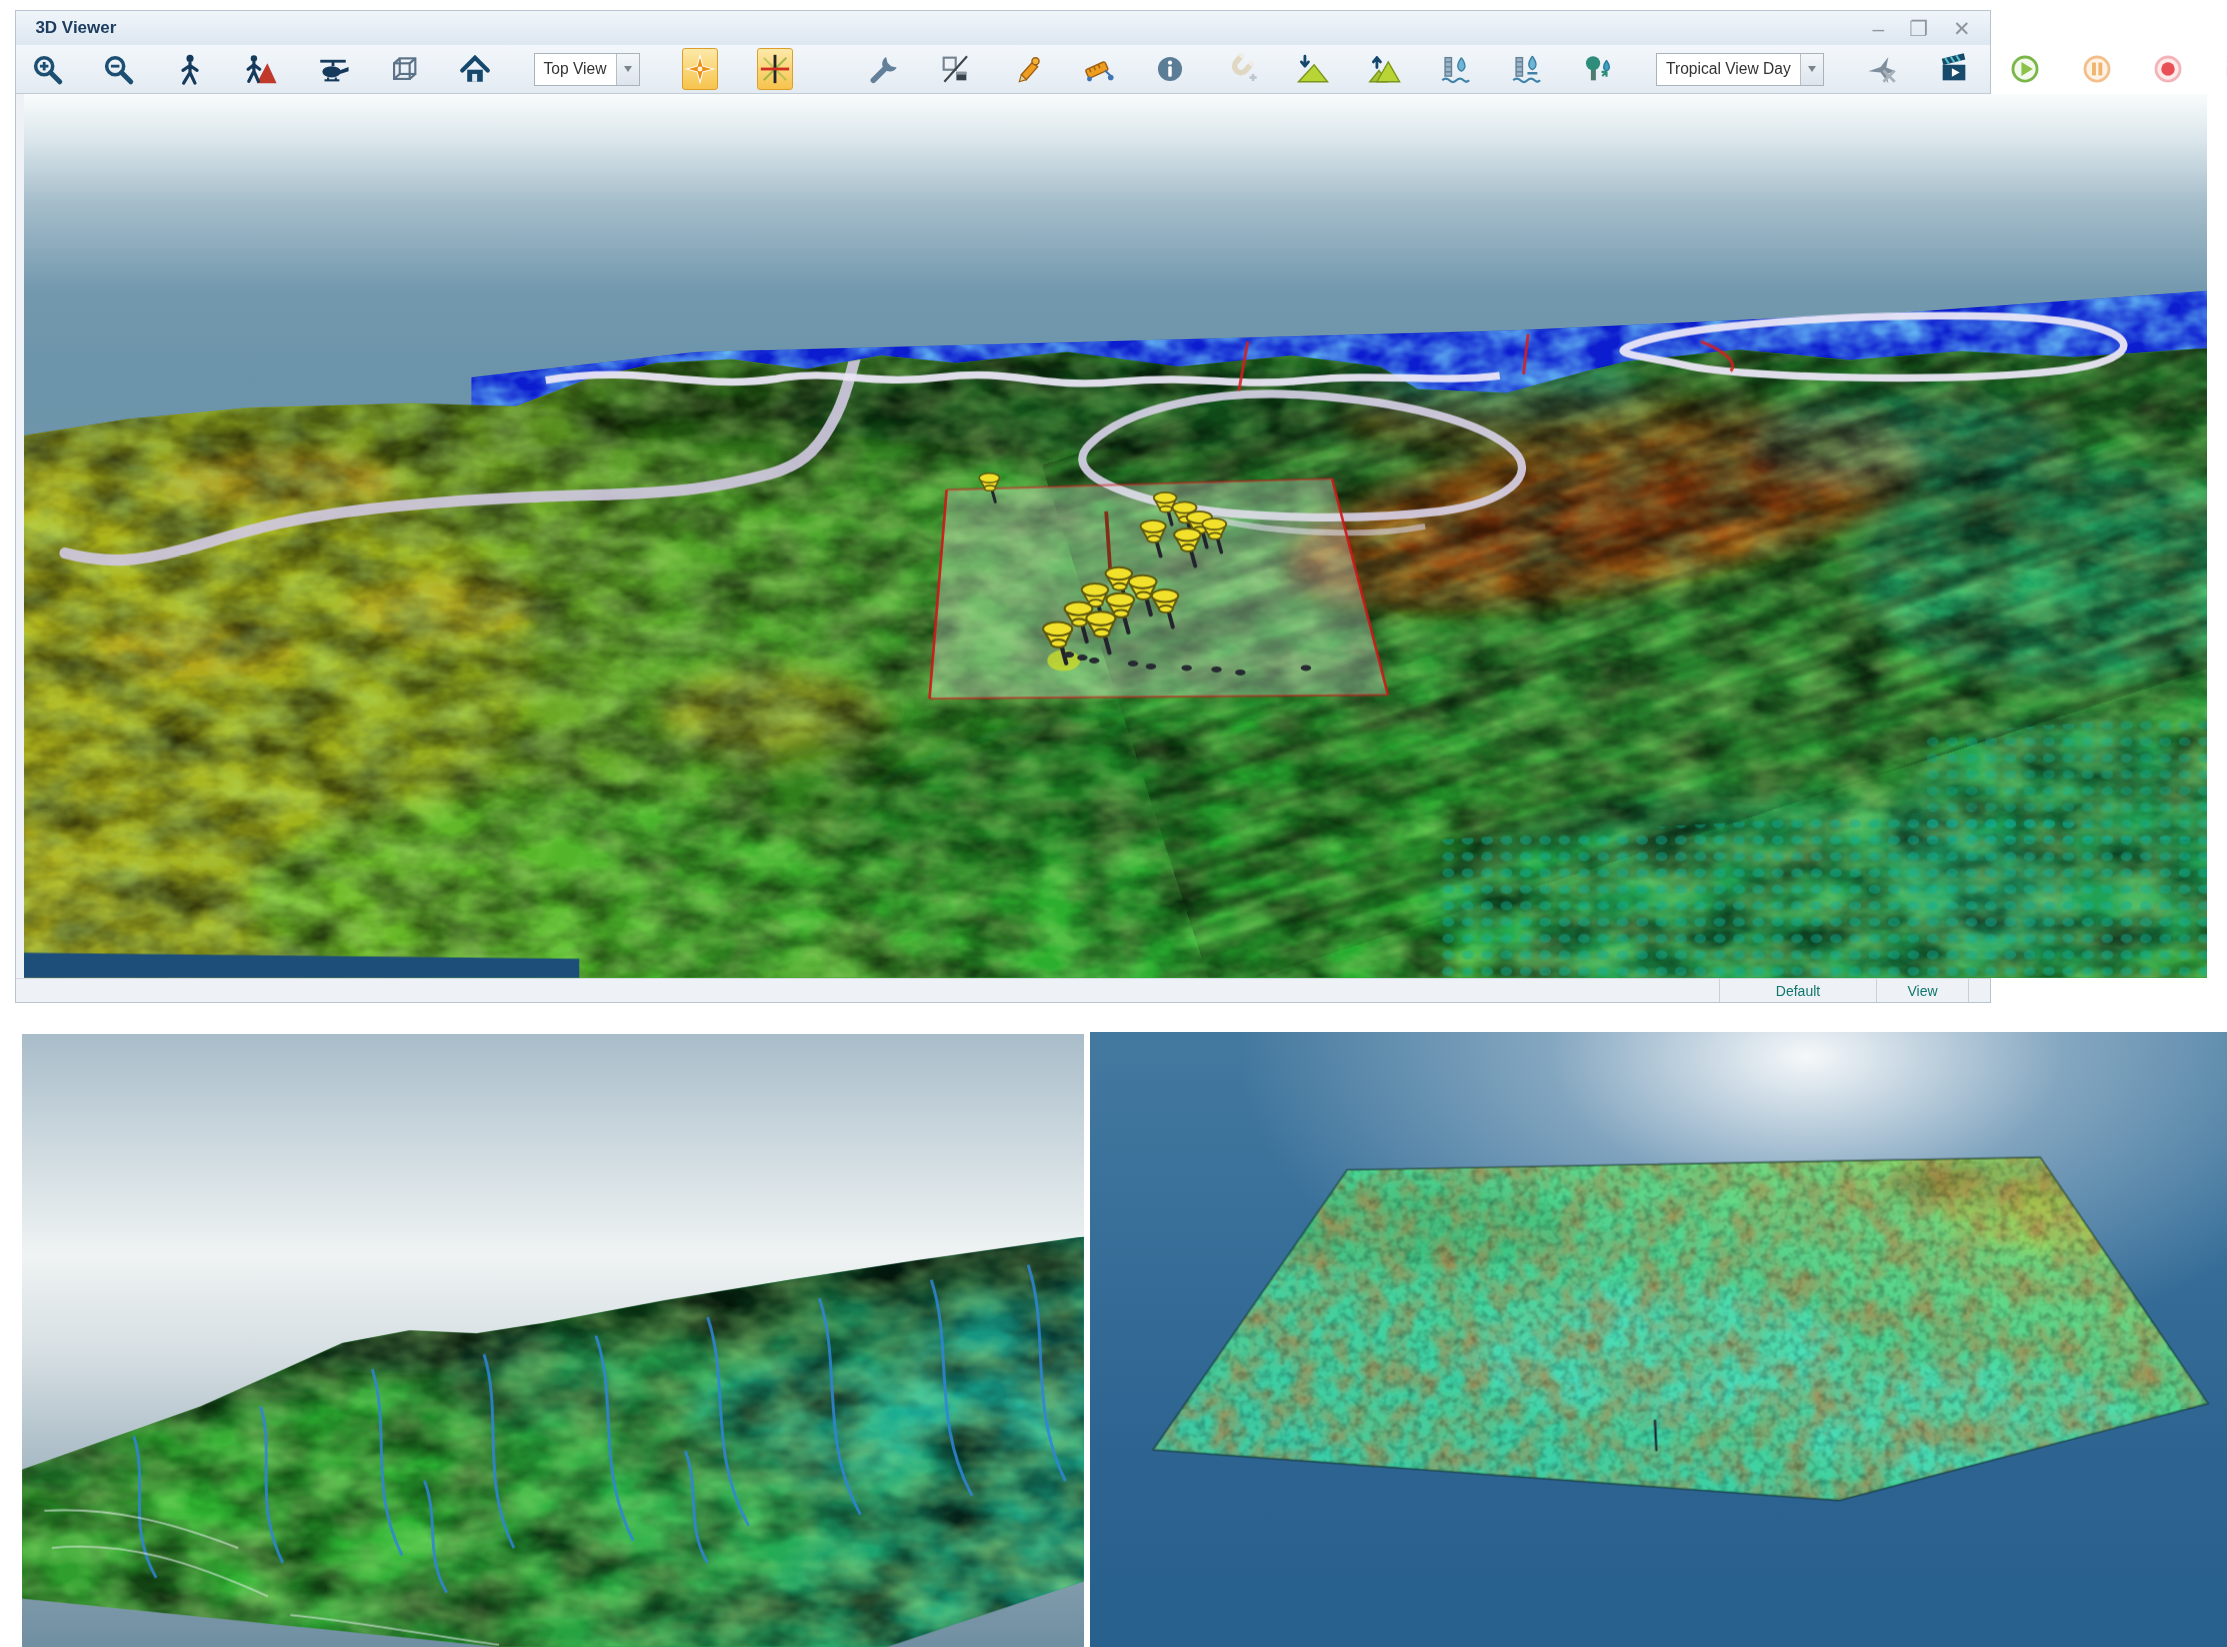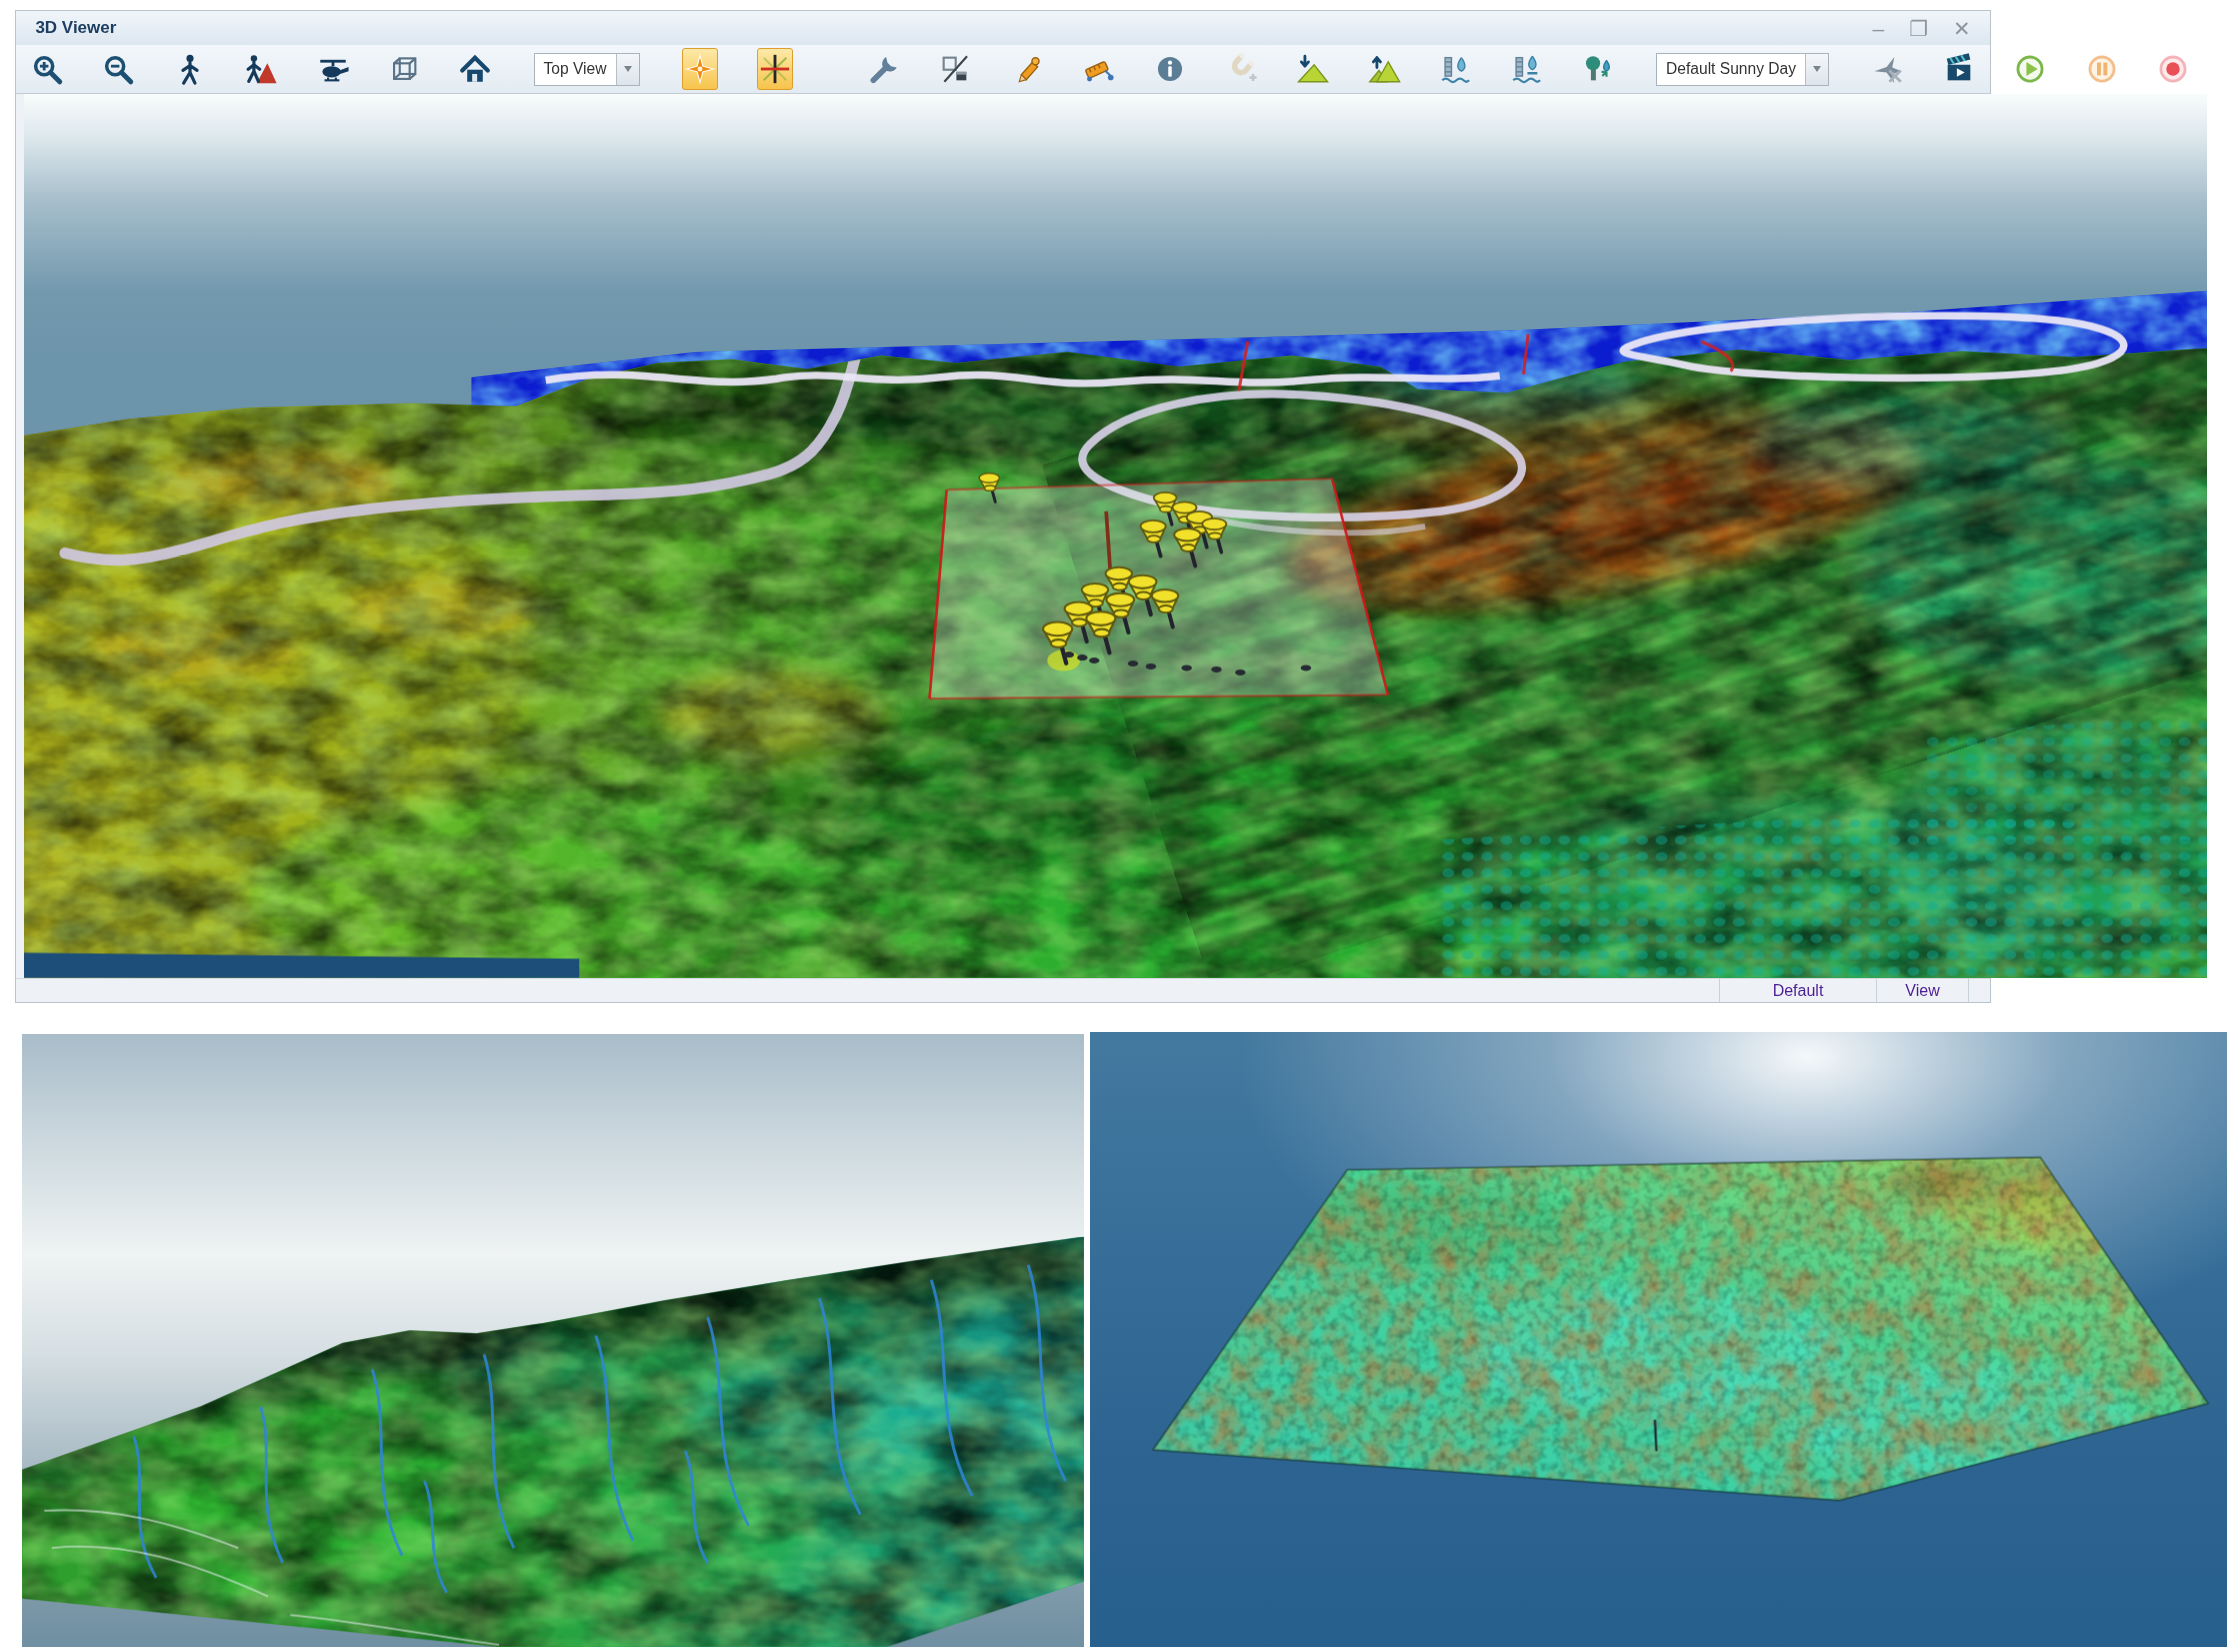--- a/index.html
+++ b/index.html
@@ -22,21 +22,21 @@
   .combo{height:33px;background:#ffffff;border:0.7px solid #a9b3bd;display:flex;align-items:center;box-sizing:border-box;margin:0 4.5px;}
   .combo .val{flex:1;padding:0 9px;font-size:15.6px;color:#333;white-space:nowrap;}
   .combo .arrow{width:22.4px;height:100%;border-left:0.7px solid #b6bfc8;background:linear-gradient(#f4f7fa,#dde4eb);
     display:flex;align-items:center;justify-content:center;}
   .combo .arrow i{width:0;height:0;border-left:4.5px solid transparent;border-right:4.5px solid transparent;border-top:6px solid #7a848d;}
   
   #vpwrap{left:7.5px;top:83px;width:2183px;height:884px;background:#6f96ab;}
   #statusbar{left:0;top:967px;width:100%;height:24px;background:#eef1f5;border-top:0.7px solid #d4dae0;
     display:flex;justify-content:flex-end;align-items:stretch;box-sizing:border-box;}
   .scell{border-left:0.7px solid #c8d0d8;display:flex;align-items:center;justify-content:center;
-    font-size:16px;color:#4c1d95;}
+    font-size:14px;color:#0f766e;}
   
   #blpanel{left:22.4px;top:1034px;width:1062px;height:613px;background:#7b97a8;}
   #brpanel{left:1090px;top:1032px;width:1138px;height:616px;background:#2d6390;}
   svg{display:block;}
 </style>
 </head>
 <body>
 
 <div id="win" class="abs">
 
@@ -278,21 +278,21 @@
           <svg viewBox="0 0 48 48">
             <rect x="14" y="24" width="7" height="16" fill="#4f7a70"></rect>
             <circle cx="17" cy="16" r="10" fill="#2e8d7a"></circle>
             <path d="M36,12 q8,11 0,15 q-8,-4 0,-15" fill="#3fa0c0" stroke="#2b7e9d" stroke-width="2"></path>
             <path d="M30,34 l6,-6 M36,28 l0,7 M36,28 l-7,0" stroke="#2e8d7a" stroke-width="3" fill="none"></path>
           </svg>
         </span>
       </div>
 
     <div class="combo" style="width:224px">
-      <span class="val">Default Sunny Day</span>
+      <span class="val">Tropical View Day</span>
       <span class="arrow">
           <i></i>
         </span>
     </div>
 
     <div class="tbtn">
         <span>
           <svg viewBox="0 0 48 48">
             <path d="M5,27 L22,21 L33,7 L30,22 L43,27 L30,31 L33,44 L22,29 Z" fill="#6b7c8c" opacity="0.85"></path>
             <path d="M26,26 l16,16 M42,26 l-16,16" stroke="#a8b2ba" stroke-width="4"></path>

